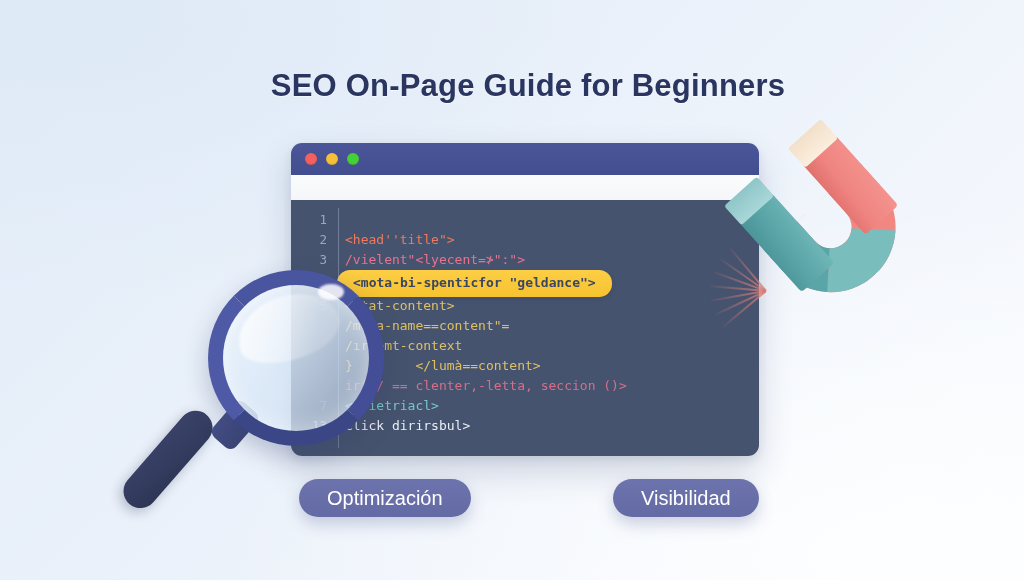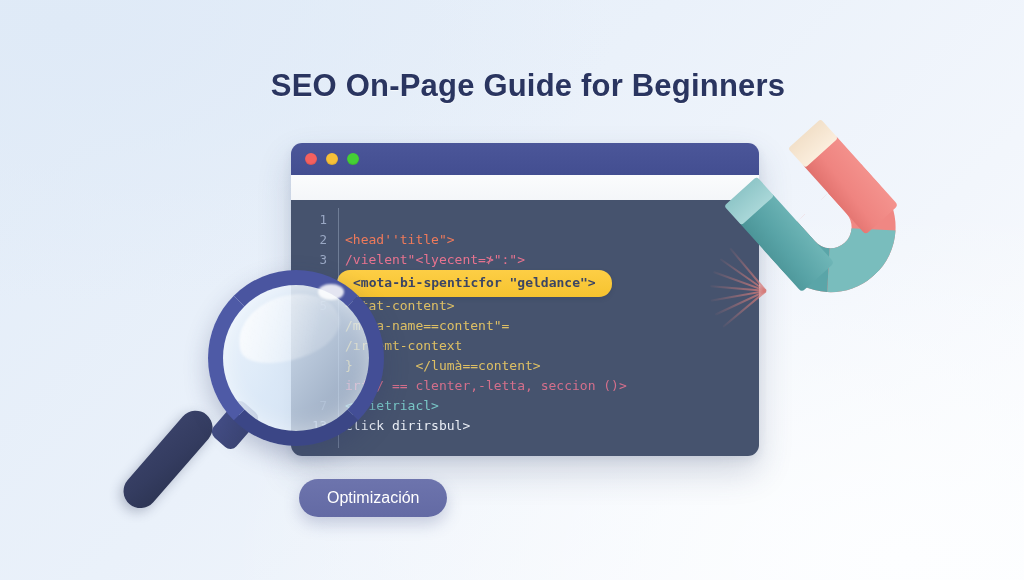--- a/index.html
+++ b/index.html
@@ -220,21 +220,21 @@
     border-radius: 2px;
   }
 
   
   .pill {
     position: absolute;
     height: 38px;
     border-radius: 19px;
     background: linear-gradient(180deg, #6d74ad 0%, #636aa4 100%);
     color: #ffffff;
-    font-size: 16px;
+    font-size: 20px;
     display: flex;
     align-items: center;
     justify-content: center;
     padding: 0 28px;
     box-shadow: 0 7px 16px rgba(70,80,135,0.26);
     white-space: nowrap;
   }
   #pill-left { left: 299px; top: 479px; }
   #pill-right { left: 613px; top: 479px; }
 </style>
@@ -298,14 +298,17 @@
       <div class="mag-arm" id="arm-pink"></div>
       <div class="mag-arm" id="arm-teal"></div>
       <div class="mag-tip" id="tip-pink"></div>
       <div class="mag-tip" id="tip-teal"></div>
     </div>
   </div>
 
   <div class="pill" id="pill-left">
     <span>Optimización</span>
   </div>
+  <div class="pill" id="pill-right">
+    <span>Visibilidad</span>
+  </div>
 
 </div>
 
 </body></html>

